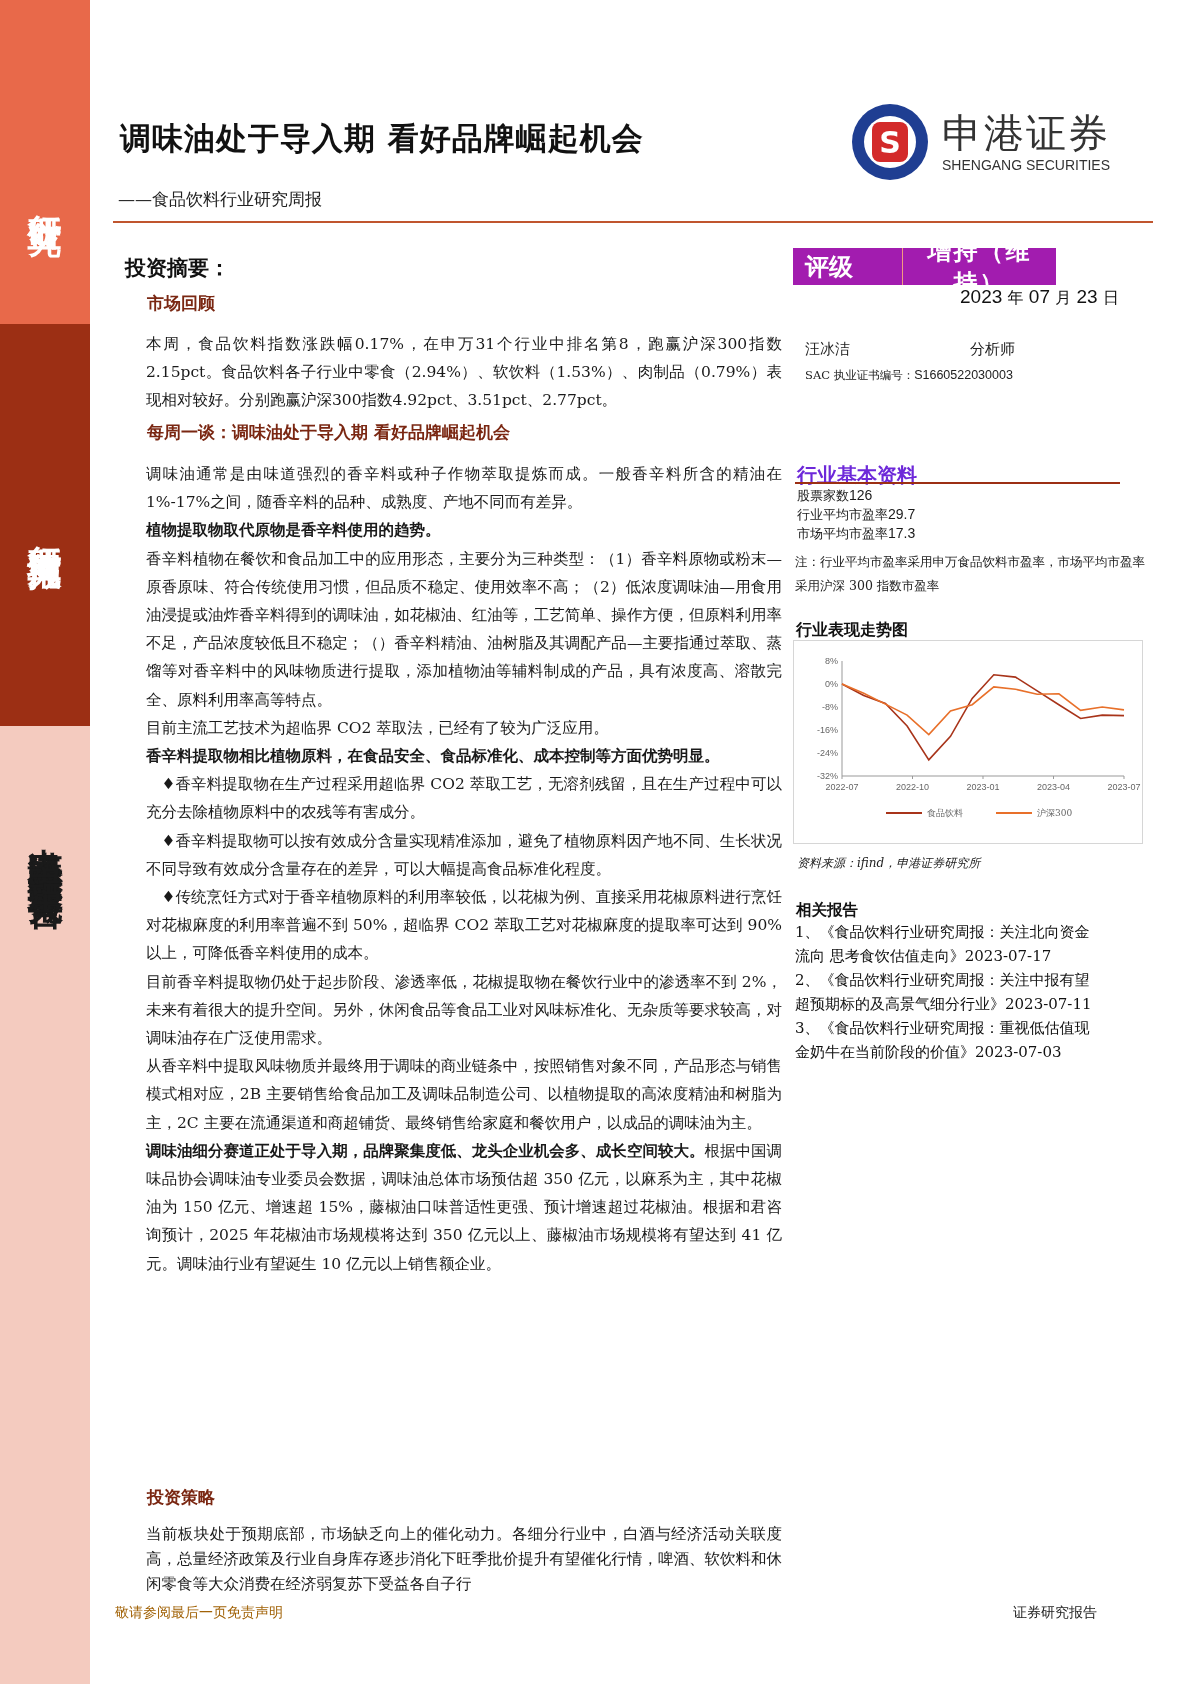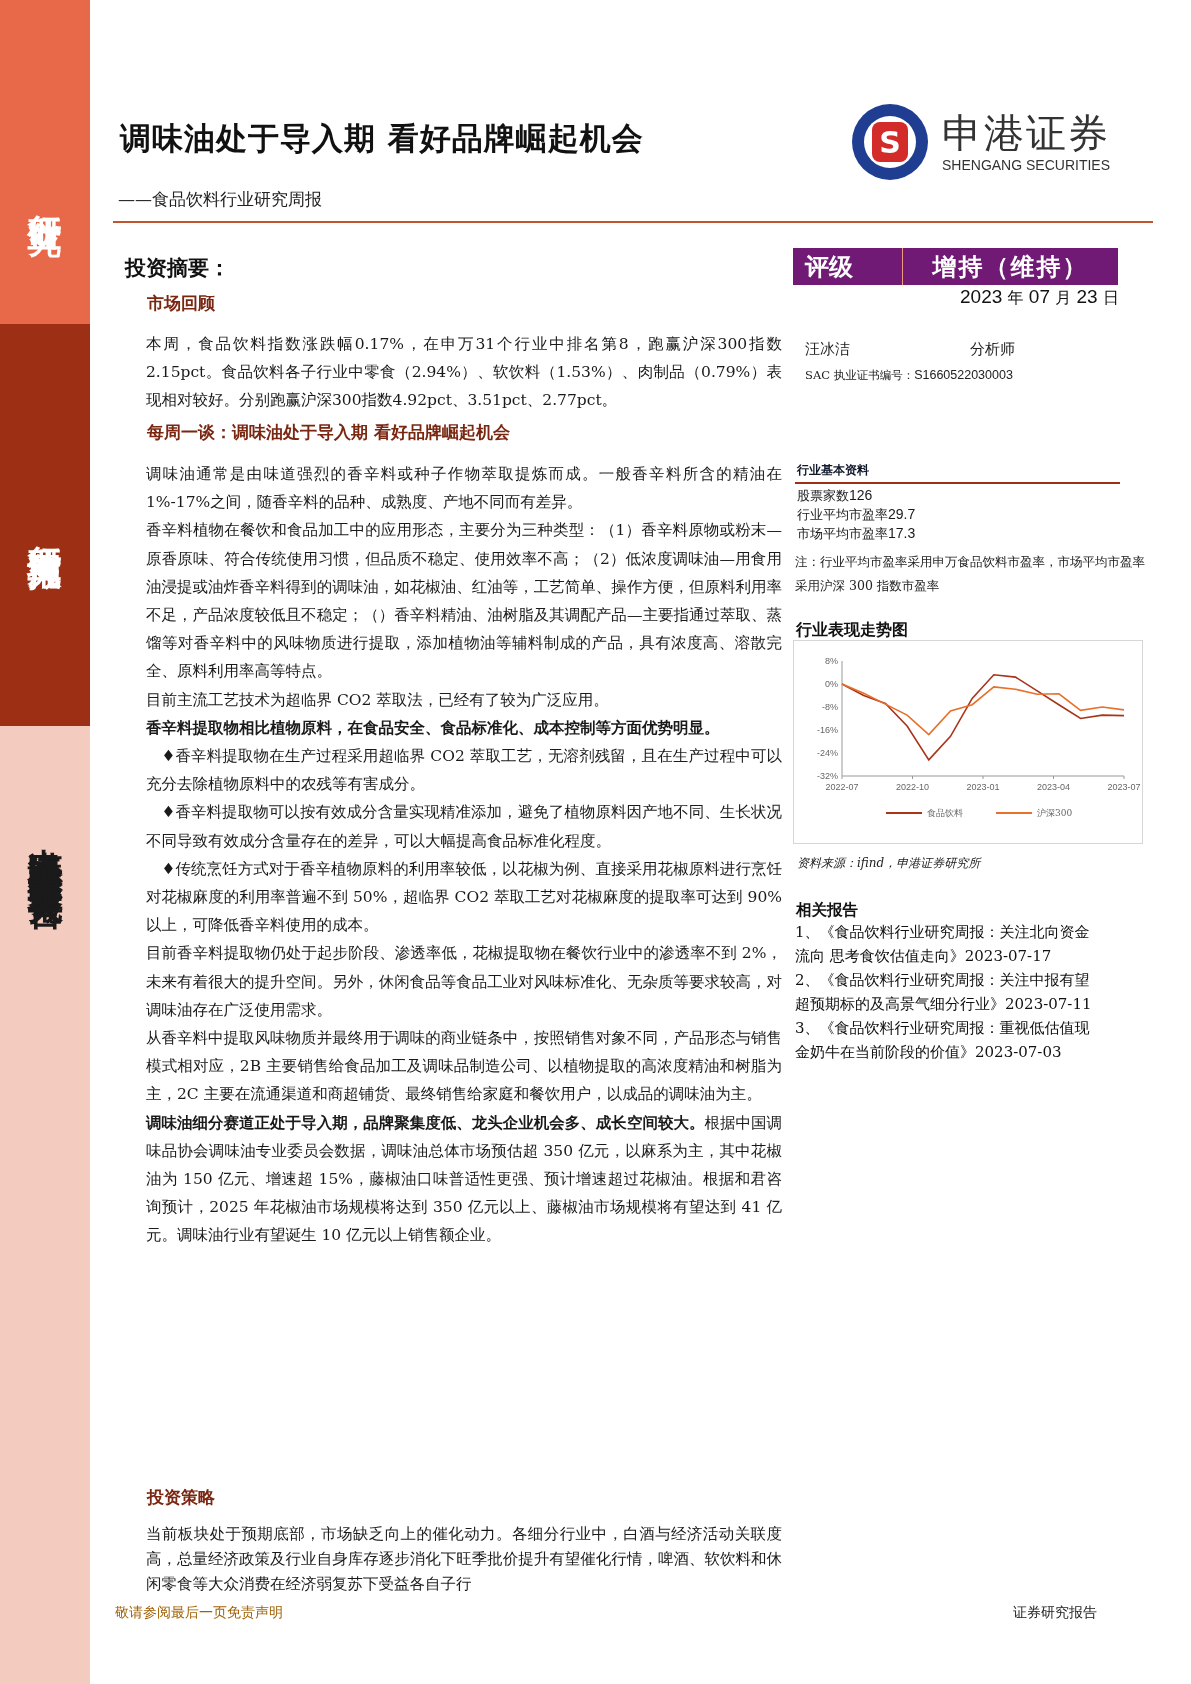--- a/index.html
+++ b/index.html
@@ -28,32 +28,32 @@
   .logo-s { width: 36px; height: 40px; background: #d32a2a; border-radius: 8px; color: #fff; font-family: "DejaVu Sans", sans-serif; font-weight: bold; font-size: 30px; display:flex; align-items:center; justify-content:center; }
   .logo-text { margin-left: 14px; }
   .logo-cn { font-family: "DejaVu Sans", sans-serif; font-size: 40px; font-weight: normal; color: #333; letter-spacing: 2px; line-height: 44px; }
   .logo-en { font-family: "Liberation Sans", sans-serif; font-size: 14px; color: #333; letter-spacing: 0px; margin-top: 2px; }
   .section-h1 { position: absolute; left: 125px; top: 254px; font-size: 21px; font-weight: bold; color: #111; }
   .sub-h { font-size: 17px; font-weight: bold; color: #7a2712; }
   .para { font-size: 15.5px; line-height: 28.2px; color: #1a1a1a; text-align: justify; }
   .bold { font-weight: bold; }
 
   
-  .rating-bar { position: absolute; left: 793px; top: 248px; width: 325px; height: 37px; background: #701a75; display: flex; align-items: center; color: #fff; }
+  .rating-bar { position: absolute; left: 793px; top: 248px; width: 263px; height: 37px; background: #a21caf; display: flex; align-items: center; color: #fff; }
   .rating-label { width: 110px; padding-left: 12px; font-size: 24px; font-weight: bold; border-right: 1px solid #f29a80; height: 100%; display:flex; align-items:center;}
   .rating-value { flex: 1; text-align: center; font-size: 24px; font-weight: bold; letter-spacing: 2px; }
   .date { position: absolute; left: 960px; top: 286px; font-family: "Liberation Sans", sans-serif; font-size: 19px; color: #111; }
   .date .cn { font-family: "DejaVu Serif", serif; font-size: 16px; }
   .analyst-row { position: absolute; left: 805px; top: 340px; width: 300px; font-size: 15px; color:#222; }
   .analyst-name { position: absolute; left: 0; top: 0; }
   .analyst-role { position: absolute; left: 165px; top: 0; }
   .sac { position: absolute; left: 805px; top: 368px; font-family: "Liberation Sans", sans-serif; font-size: 12.5px; color: #222; }
   .sac .cn { font-family: "DejaVu Serif", serif; font-size: 11.5px; }
 
-  .basic-title { position: absolute; left: 797px; top: 462px; font-size: 12px; font-weight: bold; color: #0f172a; }
+  .basic-title { position: absolute; left: 797px; top: 462px; font-size: 20px; font-weight: bold; color: #6d28d9; }
   .basic-rule { position: absolute; left: 795px; top: 482px; width: 325px; height: 2px; background: #9c2f14; }
   .basic-table { position: absolute; left: 797px; top: 486px; width: 322px; font-size: 13px; }
   .basic-row { display: flex; height: 19px; line-height: 19px; }
   .basic-row .v { font-family: "Liberation Sans", sans-serif; font-size: 14px; padding-right: 4px; }
   .basic-note { position: absolute; left: 795px; top: 550px; width: 355px; font-size: 12.5px; line-height: 24px; color: #222; }
 
   .chart-title { position: absolute; left: 796px; top: 620px; font-size: 16px; font-weight: bold; color: #111; }
   .chart-box { position: absolute; left: 793px; top: 640px; width: 350px; height: 204px; border: 1px solid #d6d6d6; background: #fff; }
   .chart-src { position: absolute; left: 797px; top: 855px; font-size: 12px; font-style: italic; color: #222; }
 
@@ -178,20 +178,21 @@
 
 <div class="section-h1">投资摘要：</div>
 
 <div style="position:absolute; left:147px; top:292px;" class="sub-h">市场回顾</div>
 <div style="position:absolute; left:146px; top:330px; width:636px;" class="para">本周，食品饮料指数涨跌幅0.17%，在申万31个行业中排名第8，跑赢沪深300指数 2.15pct。食品饮料各子行业中零食（2.94%）、软饮料（1.53%）、肉制品（0.79%）表现相对较好。分别跑赢沪深300指数4.92pct、3.51pct、2.77pct。</div>
 
 <div style="position:absolute; left:147px; top:421px;" class="sub-h">每周一谈：调味油处于导入期 看好品牌崛起机会</div>
 
 <div style="position:absolute; left:146px; top:460px; width:636px;">
   <p class="para">调味油通常是由味道强烈的香辛料或种子作物萃取提炼而成。一般香辛料所含的精油在 1%-17%之间，随香辛料的品种、成熟度、产地不同而有差异。</p>
+  <p class="para bold">植物提取物取代原物是香辛料使用的趋势。</p>
   <p class="para">香辛料植物在餐饮和食品加工中的应用形态，主要分为三种类型：（1）香辛料原物或粉末—原香原味、符合传统使用习惯，但品质不稳定、使用效率不高；（2）低浓度调味油—用食用油浸提或油炸香辛料得到的调味油，如花椒油、红油等，工艺简单、操作方便，但原料利用率不足，产品浓度较低且不稳定；（）香辛料精油、油树脂及其调配产品—主要指通过萃取、蒸馏等对香辛料中的风味物质进行提取，添加植物油等辅料制成的产品，具有浓度高、溶散完全、原料利用率高等特点。</p>
   <p class="para">目前主流工艺技术为超临界 CO2 萃取法，已经有了较为广泛应用。</p>
   <p class="para bold">香辛料提取物相比植物原料，在食品安全、食品标准化、成本控制等方面优势明显。</p>
   <p class="para" style="text-indent:1em">♦香辛料提取物在生产过程采用超临界 CO2 萃取工艺，无溶剂残留，且在生产过程中可以充分去除植物原料中的农残等有害成分。</p>
   <p class="para" style="text-indent:1em">♦香辛料提取物可以按有效成分含量实现精准添加，避免了植物原料因产地不同、生长状况不同导致有效成分含量存在的差异，可以大幅提高食品标准化程度。</p>
   <p class="para" style="text-indent:1em">♦传统烹饪方式对于香辛植物原料的利用率较低，以花椒为例、直接采用花椒原料进行烹饪对花椒麻度的利用率普遍不到 50%，超临界 CO2 萃取工艺对花椒麻度的提取率可达到 90%以上，可降低香辛料使用的成本。</p>
   <p class="para">目前香辛料提取物仍处于起步阶段、渗透率低，花椒提取物在餐饮行业中的渗透率不到 2%，未来有着很大的提升空间。另外，休闲食品等食品工业对风味标准化、无杂质等要求较高，对调味油存在广泛使用需求。</p>
   <p class="para">从香辛料中提取风味物质并最终用于调味的商业链条中，按照销售对象不同，产品形态与销售模式相对应，2B 主要销售给食品加工及调味品制造公司、以植物提取的高浓度精油和树脂为主，2C 主要在流通渠道和商超铺货、最终销售给家庭和餐饮用户，以成品的调味油为主。</p>
   <p class="para"><span class="bold">调味油细分赛道正处于导入期，品牌聚集度低、龙头企业机会多、成长空间较大。</span><span>根据中国调味品协会调味油专业委员会数据，调味油总体市场预估超 350 亿元，以麻系为主，其中花椒油为 150 亿元、增速超 15%，藤椒油口味普适性更强、预计增速超过花椒油。根据和君咨询预计，2025 年花椒油市场规模将达到 350 亿元以上、藤椒油市场规模将有望达到 41 亿元。调味油行业有望诞生 10 亿元以上销售额企业。</span></p>
 </div>

